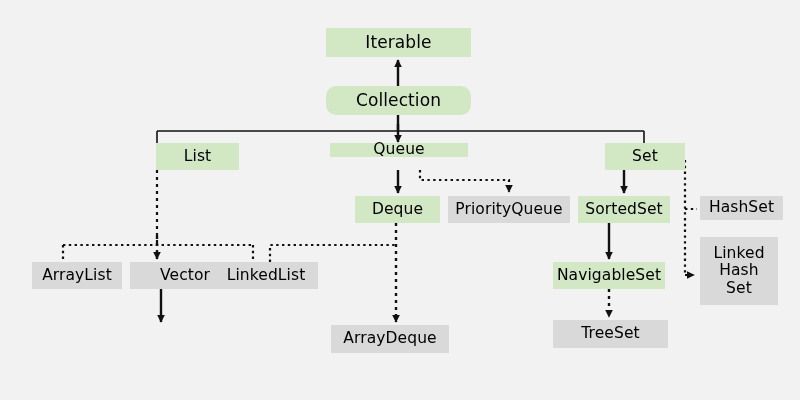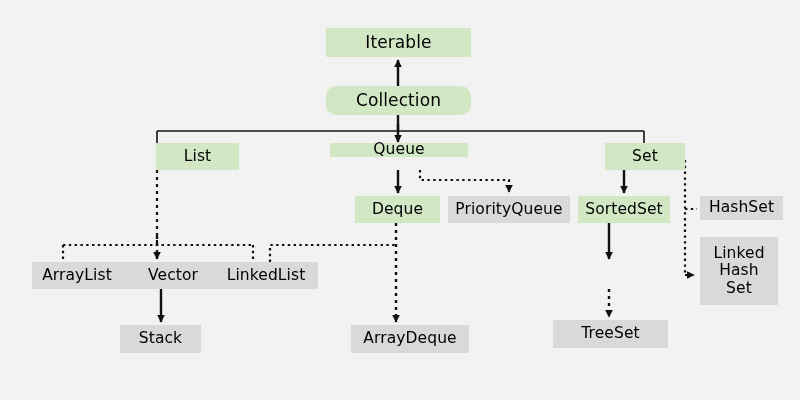--- a/index.html
+++ b/index.html
@@ -105,28 +105,28 @@
   <div class="node iface" style="left:355px; top:196px; width:85px; height:27px;">Deque</div>
 
   <div class="node impl" style="left:448px; top:196px; width:122px; height:27px;">PriorityQueue</div>
 
   <div class="node iface" style="left:578px; top:196px; width:92px; height:27px;">SortedSet</div>
 
   <div class="node impl" style="left:700px; top:196px; width:83px; height:24px;">HashSet</div>
 
   <div class="node impl" style="left:20px; top:262px; width:90px; height:27px;margin-left:12px;">ArrayList</div>
 
-  <div class="node impl" style="left:118px; top:262px; width:110px; height:27px;">Vector</div>
+  <div class="node impl" style="left:130px; top:262px; width:110px; height:27px;">Vector</div>
 
   <div class="node impl" style="left:214px; top:262px; width:104px; height:27px;">LinkedList</div>
 
+  <div class="node iface" style="left:553px; top:262px; width:112px; height:27px;">NavigableSet</div>
 
   <div class="node impl" style="left:700px; top:237px; width:78px; height:68px;">Linked
 Hash
 Set</div>
 
-  <div class="node impl" style="left:120px; top:325px; width:81px; height:28px;">Stack</div>
 
-  <div class="node impl" style="left:351px; top:325px; width:118px; height:28px;">ArrayDeque</div>
+  <div class="node impl" style="left:331px; top:325px; width:118px; height:28px;">ArrayDeque</div>
 
   <div class="node impl" style="left:553px; top:320px; width:115px; height:28px;">TreeSet</div>
 
 </div>
 
 </body></html>

